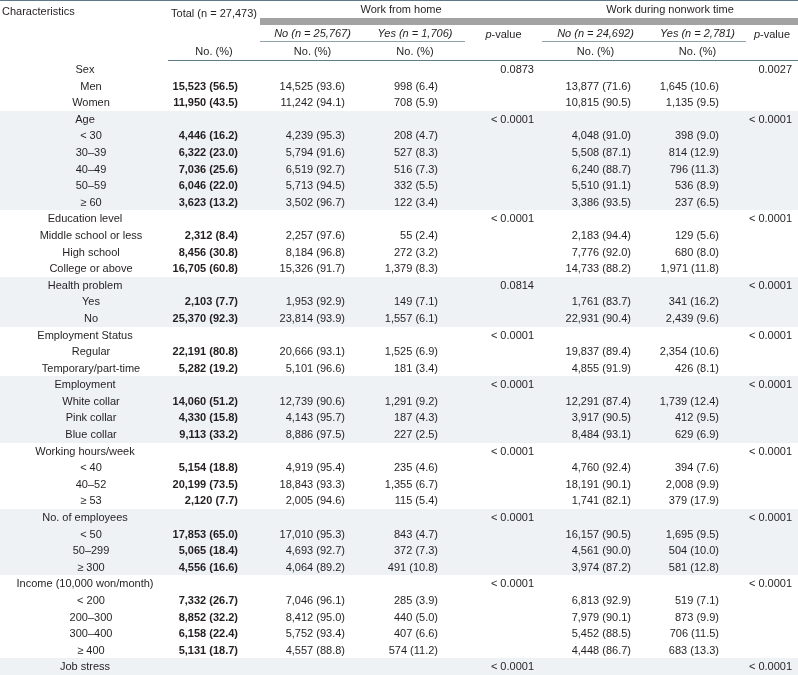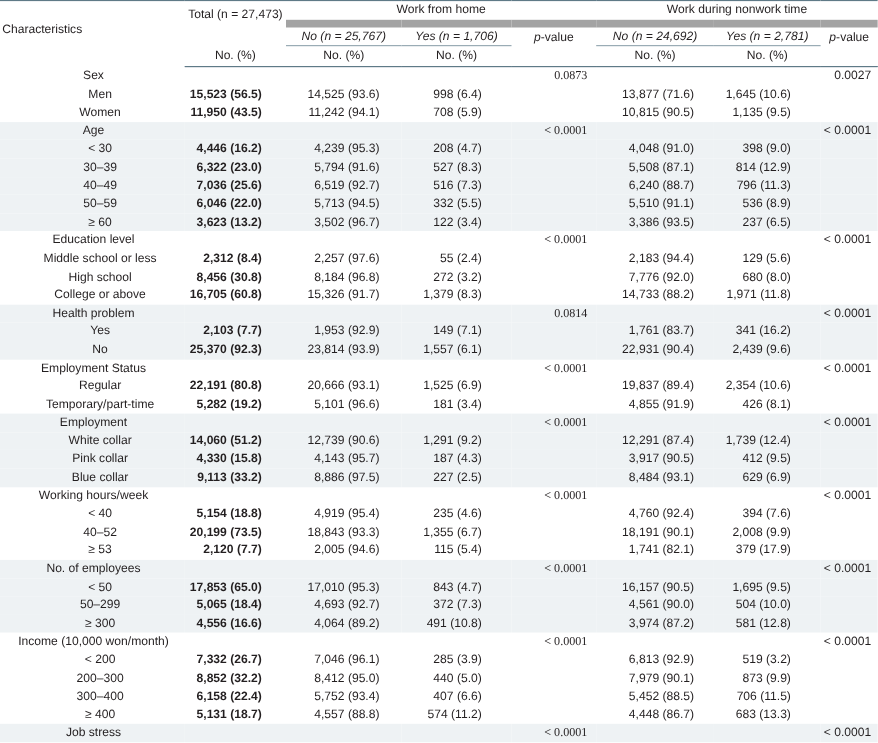--- a/index.html
+++ b/index.html
@@ -80,21 +80,20 @@
     padding-right: 16px;
   }
   tbody td.num.total { padding-right: 22px; font-weight: bold; }
   tbody td.num.wfhno { padding-right: 20px; }
   tbody td.num.wfhyes { padding-right: 27px; }
   tbody td.num.wntno { padding-right: 18px; }
   tbody td.num.wntyes { padding-right: 27px; }
   tbody td.pv1 {
     text-align: right;
     padding-right: 8px;
-    font-family: Liberation Serif, serif;
   }
   tbody td.pv2 {
     text-align: right;
     padding-right: 6px;
   }
   .ital { font-style: italic; }
 </style>
 </head>
 <body>
 
@@ -105,21 +104,21 @@
       <col class="c-total">
       <col class="c-wfh-no">
       <col class="c-wfh-yes">
       <col class="c-p1">
       <col class="c-wnt-no">
       <col class="c-wnt-yes">
       <col class="c-p2">
     </colgroup>
     <thead>
       <tr class="hdr-row1">
-        <td class="l pad-l top-rule" rowspan="3" style="vertical-align:top;padding-top:18px;">Characteristics</td>
+        <td class="l pad-l top-rule" rowspan="3" style="vertical-align:top;padding-top:2px;">Characteristics</td>
         <td class="c top-rule" rowspan="1">Total (n = 27,473)</td>
         <td class="c top-rule grp-rule" colspan="3">Work from home</td>
         <td class="c top-rule grp-rule" colspan="3">Work during nonwork time</td>
       </tr>
       <tr class="hdr-row2">
         <td class="c"></td>
         <td class="c sub-rule">No (n = 25,767)</td>
         <td class="c sub-rule">Yes (n = 1,706)</td>
         <td class="c"><span class="ital">p</span><span>-value</span></td>
         <td class="c sub-rule">No (n = 24,692)</td>
@@ -457,21 +456,21 @@
           <td class="num wntyes"></td>
           <td class="pv2">&lt; 0.0001</td>
         </tr>
         <tr>
           <td class="charcell indent">&lt; 200</td>
           <td class="num total">7,332 (26.7)</td>
           <td class="num wfhno">7,046 (96.1)</td>
           <td class="num wfhyes">285 (3.9)</td>
           <td class="pv1"></td>
           <td class="num wntno">6,813 (92.9)</td>
-          <td class="num wntyes">519 (3.2)</td>
+          <td class="num wntyes">519 (7.1)</td>
           <td class="pv2"></td>
         </tr>
         <tr>
           <td class="charcell indent">200–300</td>
           <td class="num total">8,852 (32.2)</td>
           <td class="num wfhno">8,412 (95.0)</td>
           <td class="num wfhyes">440 (5.0)</td>
           <td class="pv1"></td>
           <td class="num wntno">7,979 (90.1)</td>
           <td class="num wntyes">873 (9.9)</td>

